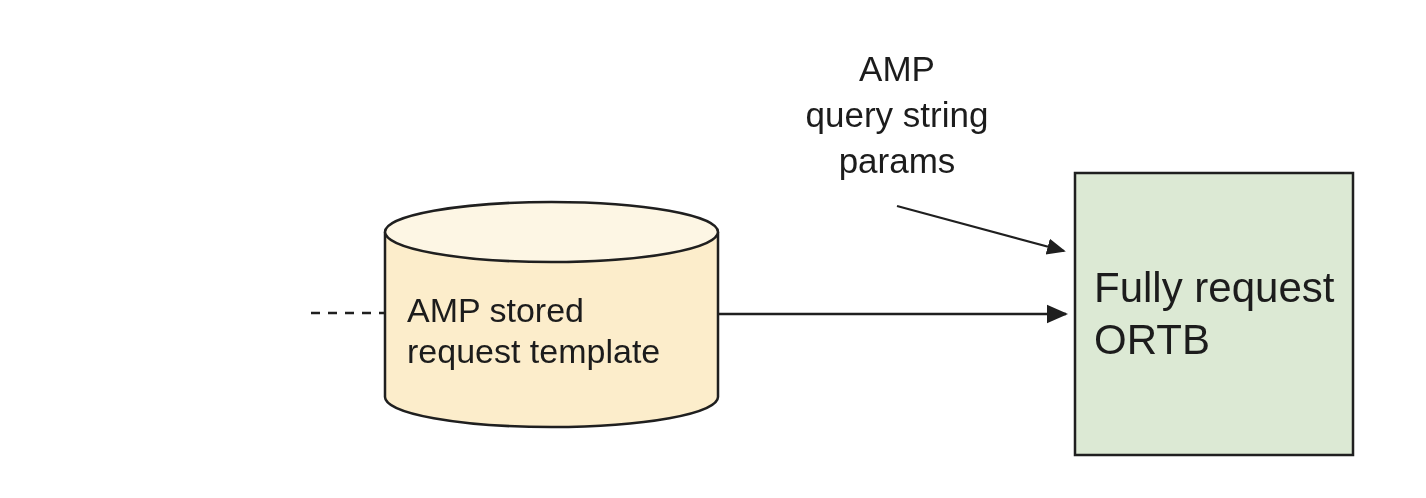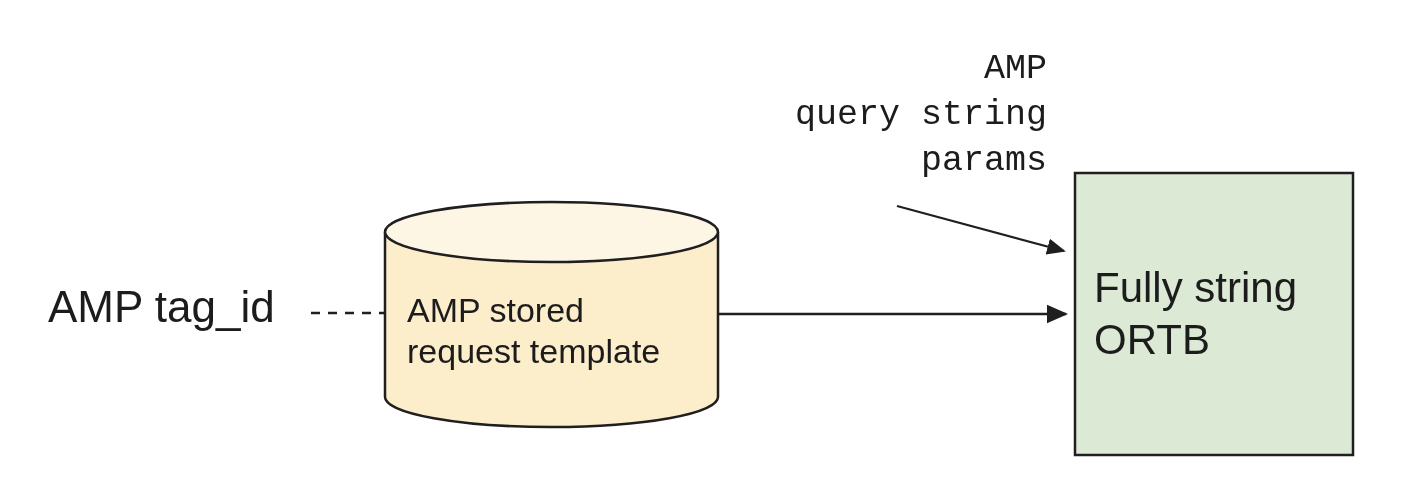--- a/index.html
+++ b/index.html
@@ -33,22 +33,21 @@
     font-size: 44px;
     line-height: 48px;
     white-space: nowrap;
   }
   .label-annotation {
     left: 747px;
     top: 46px;
     width: 300px;
     font-size: 35px;
     line-height: 46px;
-    text-align: right;
-    font-family: Liberation Mono, monospace;
+    text-align: center;
   }
   .label-store {
     left: 407px;
     top: 290px;
     width: 300px;
     font-size: 34px;
     line-height: 41px;
     text-align: left;
   }
   .label-output {
@@ -77,25 +76,24 @@
     <line x1="718" y1="314" x2="1066" y2="314" stroke="#1f1f1f" stroke-width="2.5" marker-end="url(#arrowhead)"></line>
 
     <line x1="897" y1="206" x2="1064" y2="251" stroke="#1f1f1f" stroke-width="2.2" marker-end="url(#arrowhead)"></line>
 
     <path d="M 385 232 L 385 397 A 166.5 30 0 0 0 718 397 L 718 232" stroke="#1f1f1f" stroke-width="2.5" fill="#fcedcb"></path>
     <ellipse cx="551.5" cy="232" rx="166.5" ry="30" stroke="#1f1f1f" stroke-width="2.5" fill="#fdf6e4"></ellipse>
 
     <rect x="1075" y="173" width="278" height="282" stroke="#1f1f1f" stroke-width="2.5" fill="#dce9d4"></rect>
   </svg>
 
-  <div class="label label-input">AMP tag_id</div>
 
   <div class="label label-annotation">AMP
 query string
 params</div>
 
   <div class="label label-store">AMP stored
 request template</div>
 
-  <div class="label label-output">Fully string
+  <div class="label label-output">Fully request
 ORTB</div>
 
 </div>
 
 </body></html>

